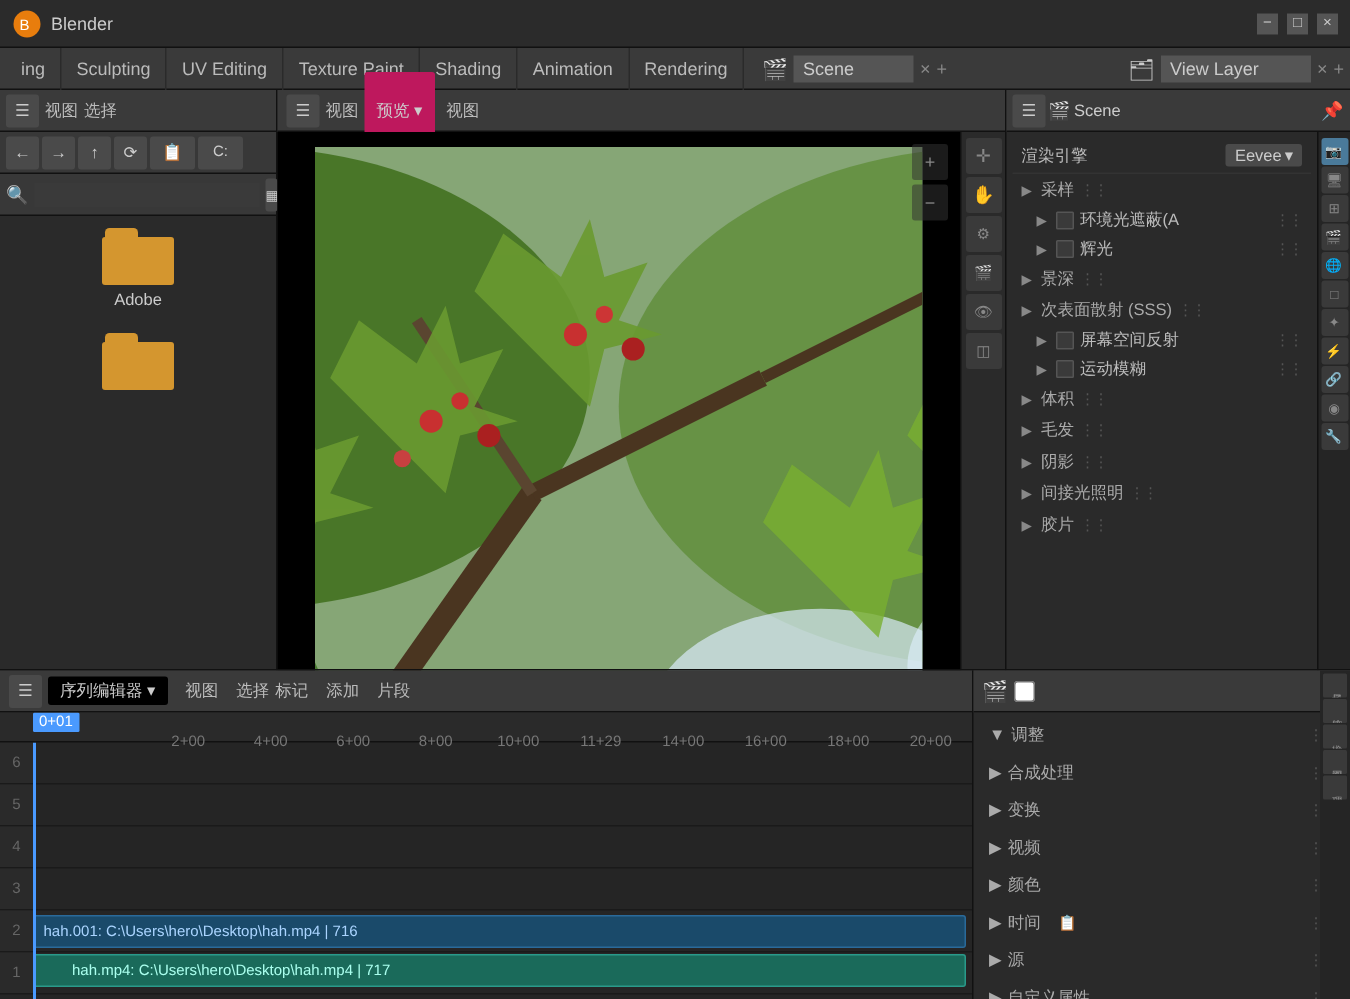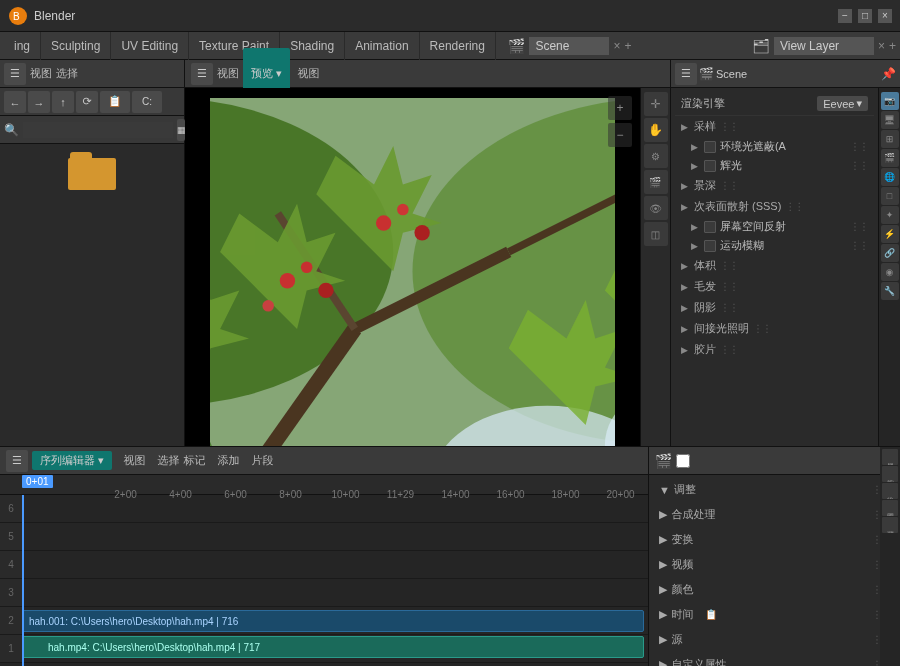--- a/index.html
+++ b/index.html
@@ -270,30 +270,37 @@
       <input type="text" style="flex: 1 1 0%; background: rgb(58, 58, 58); border: none; color: rgb(204, 204, 204); padding: 2px 4px; font-size: 11px;">
       <button class="toolbar-btn" style="font-size:9px;">▦</button>
       <button class="toolbar-btn">▽</button>
     </div>
     <div id="left-files">
       <div class="file-item">
         <div class="folder-icon">
           <div class="folder-tab"></div>
           <div class="folder-body"></div>
         </div>
+        <span class="file-label">Adobe</span>
+      </div>
+      <div class="file-item">
+        <div class="folder-icon">
+          <div class="folder-tab"></div>
+          <div class="folder-body"></div>
+        </div>
         <span class="file-label"></span>
       </div>
     </div>
   </div>
 
   <div id="center-panel">
     <div id="viewport-toolbar">
       <button class="toolbar-btn">☰</button>
       <span style="cursor:pointer; color:#bbb; font-size:11px;">视图</span>
-      <span style="cursor:pointer; color:#ccc; font-size:11px; background:#0f766e; padding:18px 8px; border-radius:2px;">预览 ▾</span>
+      <span style="cursor:pointer; color:#ccc; font-size:11px; background:#be185d; padding:18px 8px; border-radius:2px;">预览 ▾</span>
       <span style="color:#bbb; font-size:11px; margin-left:4px;">视图</span>
     </div>
     <div style="flex:1; display:flex; position:relative;">
       <div id="viewport-area" style="flex:1; background:#000; position:relative; overflow:hidden;">
 
         <div id="photo-frame">
           <svg width="100%" height="100%" viewBox="0 0 460 290" preserveAspectRatio="xMidYMid slice">
             <defs>
               <radialGradient id="sky" cx="50%" cy="70%" r="70%">
                 <stop offset="0%" stop-color="#c8d8e8"></stop>
@@ -469,21 +476,21 @@
       </div>
     </div>
   </div>
 </div>
 
 <div id="bottom-section" style="position:absolute; bottom:0; left:0; right:0; height:220px; display:flex; border-top:1px solid #111;">
 
   <div id="seq-panel">
     <div id="seq-toolbar">
       <button class="toolbar-btn">☰</button>
-      <span style="cursor:pointer; color:#ccc; background:#0f766e; padding:2px 8px; border-radius:2px; font-size:11px;">
+      <span style="cursor:pointer; color:#ccc; background:#000000; padding:2px 8px; border-radius:2px; font-size:11px;">
         序列编辑器 ▾
       </span>
       <span style="cursor:pointer; color:#bbb; font-size:11px; margin-left:8px;">视图</span>
       <span style="cursor:pointer; color:#bbb; font-size:11px; margin-left:8px;">选择</span>
       <span style="cursor:pointer; color:#bbb; font-size:11px; margin-left:0;">标记</span>
       <span style="cursor:pointer; color:#bbb; font-size:11px; margin-left:8px;">添加</span>
       <span style="cursor:pointer; color:#bbb; font-size:11px; margin-left:8px;">片段</span>
     </div>
 
     <div id="seq-timeline" style="flex:1; display:flex; flex-direction:column; position:relative;">

